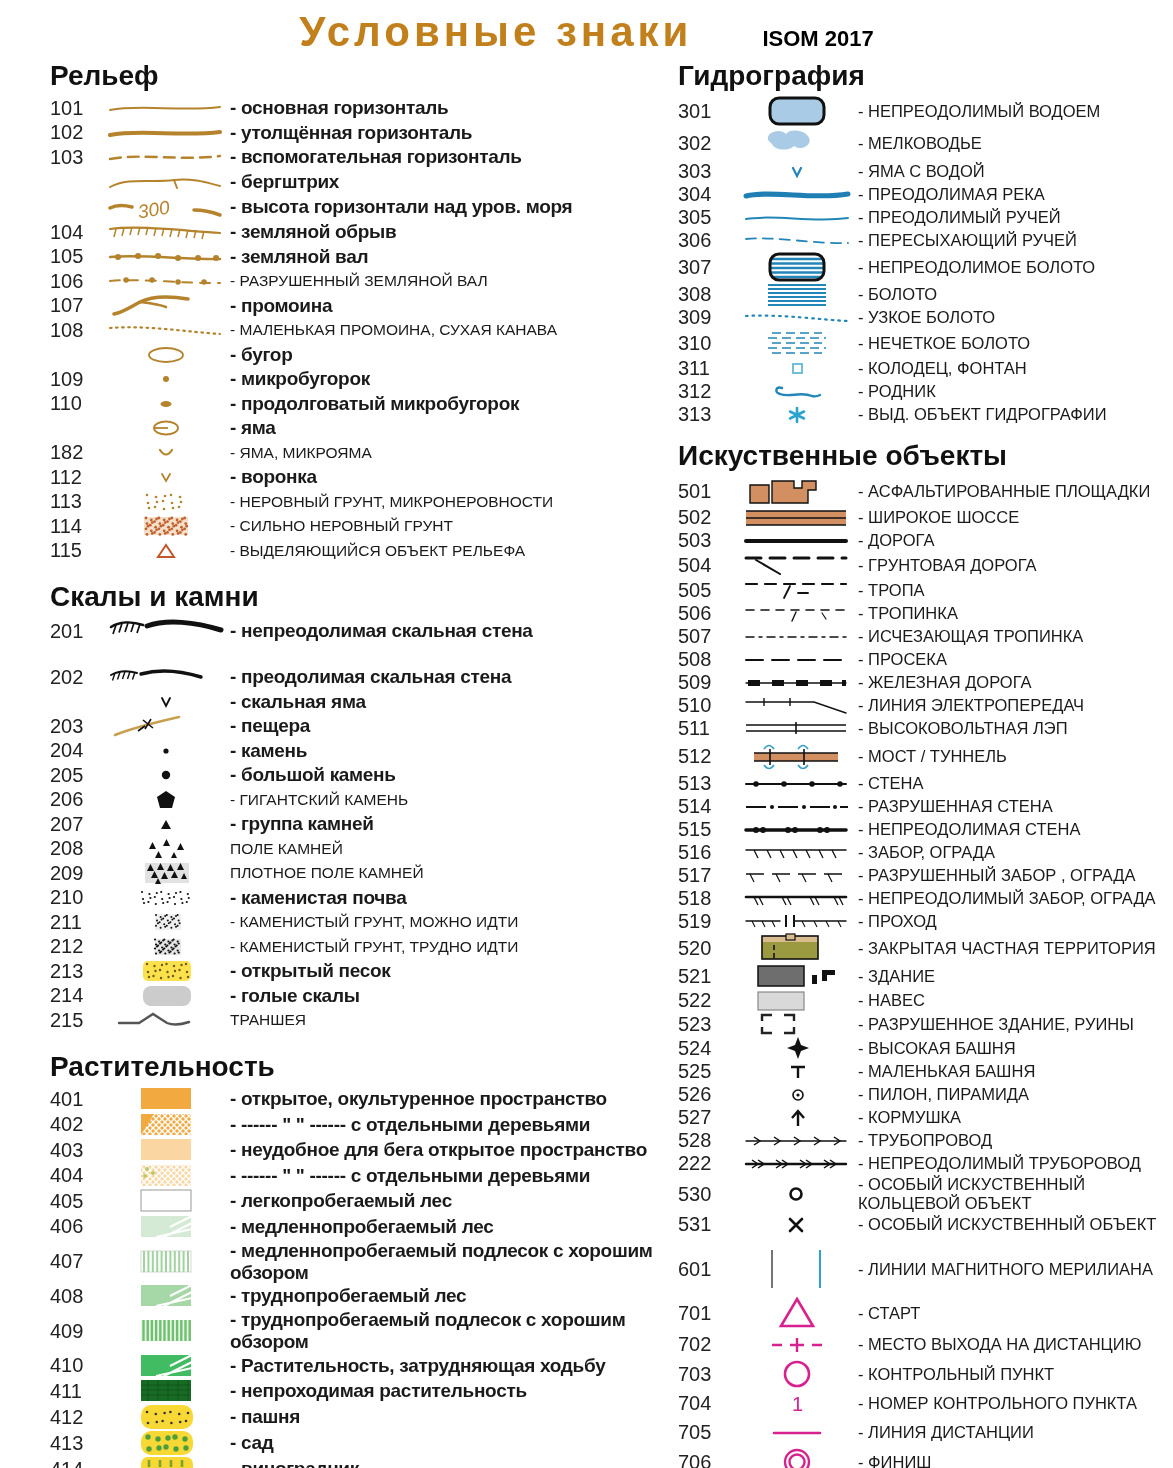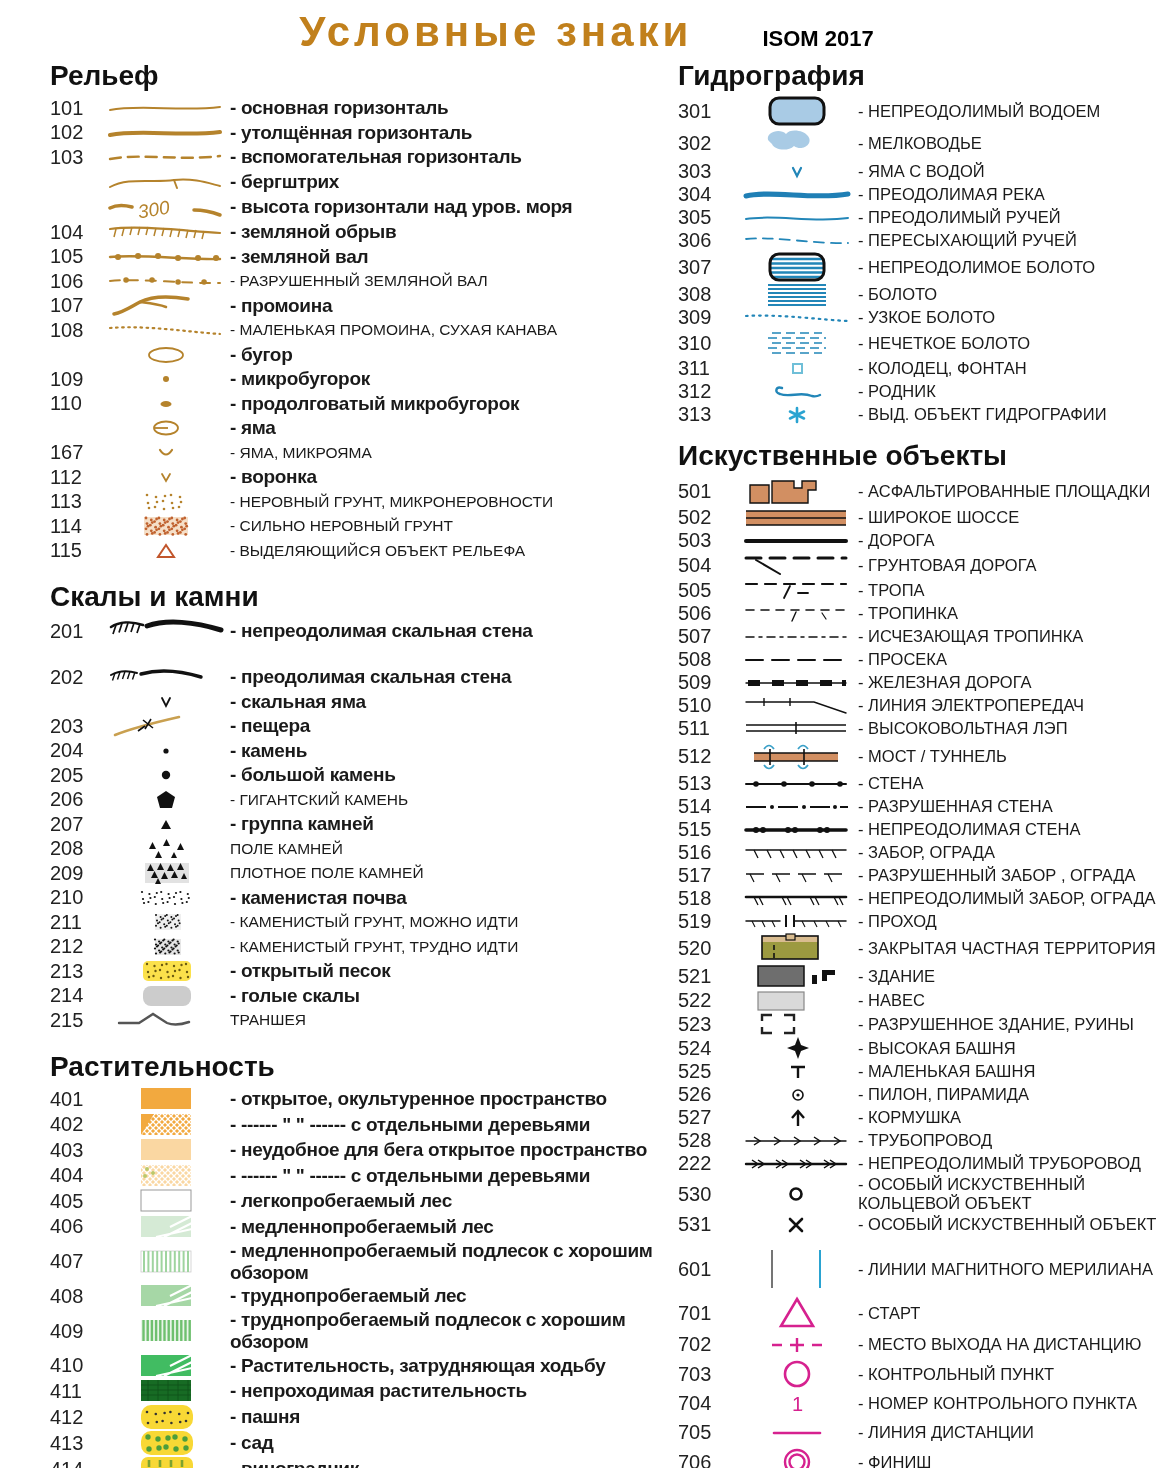--- a/index.html
+++ b/index.html
@@ -193,21 +193,21 @@
             <span class="code"></span>
             <span class="sym">
               <svg width="116" height="16" viewBox="0 0 116 16" xmlns="http://www.w3.org/2000/svg">
                 <ellipse cx="58" cy="8" rx="12" ry="6.5" fill="none" stroke="#B5832C" stroke-width="1.8"></ellipse>
                 <line x1="46" y1="8" x2="60" y2="8" stroke="#B5832C" stroke-width="1.8"></line>
               </svg>
             </span>
             <span class="label lower">- яма</span>
           </div>
           <div class="row ic-u-shape-brown">
-            <span class="code">167</span>
+            <span class="code">182</span>
             <span class="sym">
               <svg width="116" height="12" viewBox="0 0 116 12" xmlns="http://www.w3.org/2000/svg">
                 <path d="M52 3 q6 9 12 0" fill="none" stroke="#B5832C" stroke-width="2.2" stroke-linecap="round"></path>
               </svg>
             </span>
             <span class="label caps">- ЯМА, МИКРОЯМА</span>
           </div>
           <div class="row ic-v-shape-brown">
             <span class="code">112</span>
             <span class="sym">

